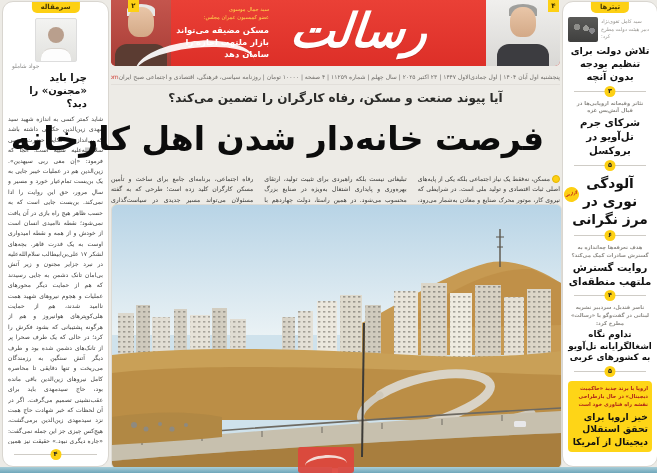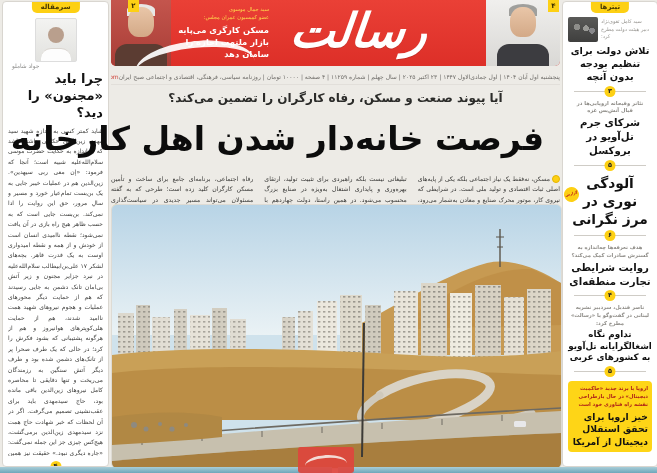--- a/index.html
+++ b/index.html
@@ -3,21 +3,21 @@
 <meta charset="utf-8">
 <style>
   html,body{margin:0;padding:0;}
   body{
     width:657px;height:473px;position:relative;overflow:hidden;
     background:#edebe6;
     font-family:"DejaVu Sans",sans-serif;
     direction:rtl;
     -webkit-font-smoothing:antialiased;
   }
-  .card{background:#fff;border:1px solid #d9d6d0;border-radius:4px;box-sizing:border-box;}
+  .card{background:#fff;border:1px solid #d9d6d0;border-radius:11px;box-sizing:border-box;}
   .ytab{
     position:absolute;top:0;left:50%;transform:translateX(-50%);
     background:#fdd014;color:#4a3a00;font-size:7px;font-weight:bold;
     padding:1px 9px 2px;border-radius:0 0 5px 5px;z-index:5;white-space:nowrap;
   }
   .badge-line{position:relative;height:12px;margin:2px 6px;}
   .badge-line::before{content:"";position:absolute;left:0;right:0;top:5px;border-top:1px solid #cfccc6;}
   .pgbadge{
     position:absolute;left:50%;top:0;transform:translateX(-50%);
     width:11px;height:11px;border-radius:50%;background:#fdd014;
@@ -27,21 +27,21 @@
   #editorial{position:absolute;top:1px;left:2px;width:107px;height:466px;padding:14px 5px 14px;overflow:hidden;}
   #editorial .photo{
     width:40px;height:42px;margin:2px auto 1px;border:1px solid #ddd;border-radius:2px;
     background:linear-gradient(#f3f3f1,#e2e2df);position:relative;overflow:hidden;
   }
   #editorial .photo::before{content:"";position:absolute;left:50%;top:8px;transform:translateX(-50%);
     width:16px;height:16px;border-radius:50%;background:#b99f8d;}
   #editorial .photo::after{content:"";position:absolute;left:50%;bottom:-6px;transform:translateX(-50%);
     width:30px;height:18px;border-radius:10px 10px 0 0;background:#fdfdfd;border-top:1px solid #d9d4ce;}
   #editorial .author{font-size:5.8px;color:#8a8a88;text-align:left;margin:1px 4px 2px;}
-  #editorial h2{font-size:13px;font-weight:900;color:#141414;margin:0 0 4px;text-align:right;line-height:1.3;}
+  #editorial h2{font-size:10px;font-weight:900;color:#141414;margin:0 16px 4px;text-align:right;line-height:1.3;}
   #editorial .body{
     font-size:6.05px;line-height:1.72;color:#3e3e3c;text-align:justify;
     height:330px;overflow:hidden;
   }
   #editorial .badge-line{margin-top:5px;}
   
   #masthead{
     position:absolute;top:0;left:111px;width:449px;height:66px;
     background:linear-gradient(#ea4036,#dd2f28);border-radius:0 0 5px 5px;overflow:hidden;
   }
@@ -164,21 +164,21 @@
   <div id="mh-left-photo" class="mh-photo">
     <span class="hair"></span>
       <span class="head"></span>
       <span class="suit"></span>
   </div>
   <div id="mh-left-text" class="mh-text">
     <div class="mh-attr">
       <span>سید جمال موسوی</span><br>
       <span>عضو کمیسیون عمران مجلس:</span>
     </div>
-    <div class="mh-head">مسکن کارگری می‌پایه بازار ملتهب اجاره را سامان دهد</div>
+    <div class="mh-head">مسکن مضیقه می‌تواند بازار ملتهب اجاره را سامان دهد</div>
   </div>
 
   <div id="logo">رسالت</div>
   <div class="swoosh"></div>
 
   <div id="mh-right-photo" class="mh-photo">
     <span class="hair"></span>
       <span class="head"></span>
       <span class="suit"></span>
   </div>
@@ -329,21 +329,21 @@
       <span class="burst">گزارش</span>
       <span>آلودگی نوری در مرز نگرانی</span>
     </h3>
     <div class="badge-line">
         <span class="pgbadge">۶</span>
       </div>
   </div>
 
   <div class="item">
     <div class="k">هدف تعرفه‌ها چه‌اندازه به گسترش صادرات کمک می‌کند؟</div>
-    <h3 class="t4">روایت شرایطی تجارت منطقه‌ای</h3>
+    <h3 class="t4">روایت گسترش ملتهب منطقه‌ای</h3>
     <div class="badge-line">
         <span class="pgbadge">۴</span>
       </div>
   </div>
 
   <div class="item">
     <div class="k">ناصر قندیل، سردبیر نشریه لبنانی در گفت‌وگو با «رسالت» مطرح کرد:</div>
     <h3 class="t5">تداوم نگاه اشغالگرایانه تل‌آویو به کشورهای عربی</h3>
     <div class="badge-line">
         <span class="pgbadge">۵</span>

